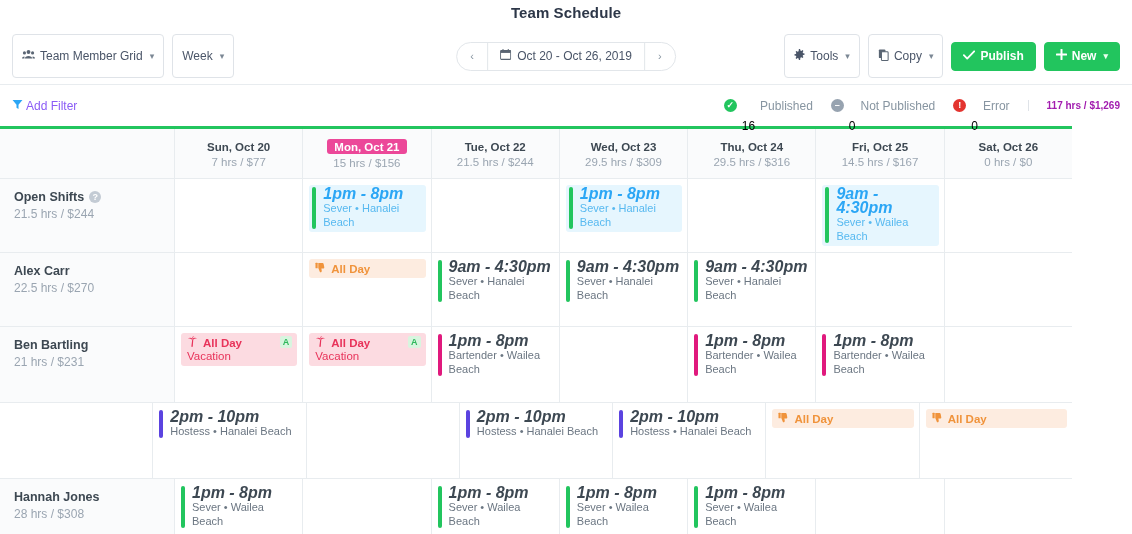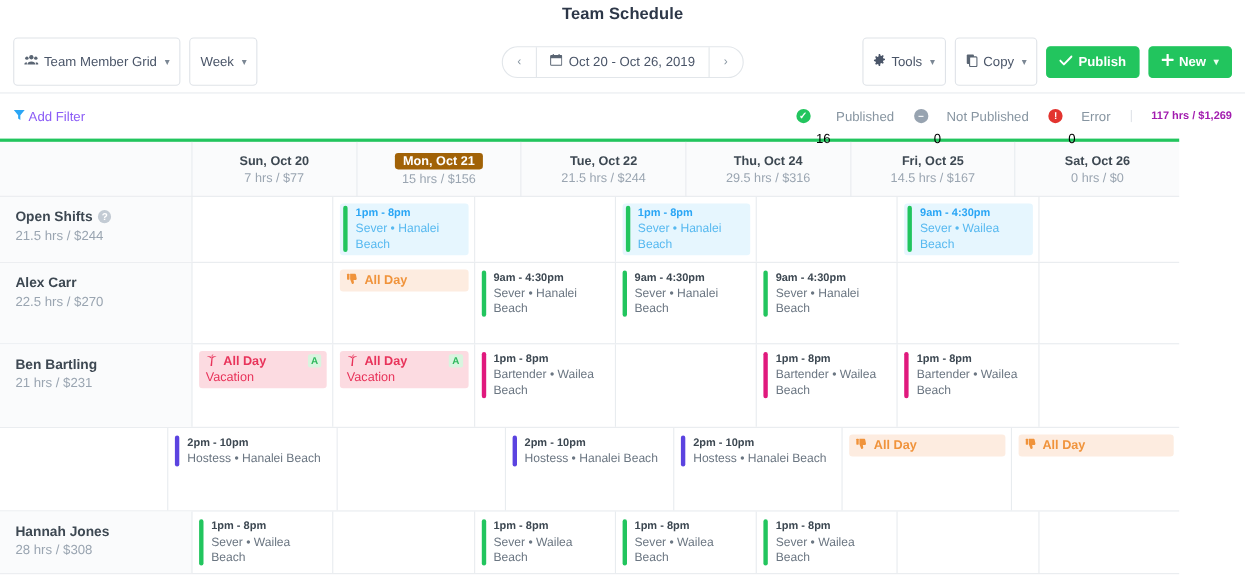--- a/index.html
+++ b/index.html
@@ -76,38 +76,38 @@
   .grid { width:1072px; border-top:3px solid #22c55e; }
   .grow { display:flex; width:100%; }
   .namecol { width:175px; flex:0 0 175px; border-right:1px solid #e8ecef; }
   .daycol { flex:1 1 0; border-right:1px solid #e8ecef; min-width:0; }
   .daycol:last-child { border-right:none; }
 
   .head-row { background:#fafbfc; height:50px; border-bottom:1px solid #e8ecef; }
   .head-row .namecol, .head-row .daycol { height:50px; }
   .dayhead { display:flex; flex-direction:column; align-items:center; justify-content:center; height:100%; gap:3px; }
   .dayname { font-size:11.5px; font-weight:bold; color:#3d4852; }
-  .dayname.today { background:#a16207; color:#fff; padding:1.5px 7px; border-radius:3px; }
+  .dayname.today { background:#ec4899; color:#fff; padding:1.5px 7px; border-radius:3px; }
   .daysum { font-size:11.5px; color:#9aa5b1; }
 
   .body-row { border-bottom:1px solid #e8ecef; }
   .body-row .namecol { padding:11px 12px 6px 14px; background:#fafbfc; }
   .person { font-size:12.5px; font-weight:bold; color:#3d4852; display:flex; align-items:center; gap:5px; }
   .person-sum { font-size:12px; color:#9aa5b1; margin-top:3px; }
   .help-ico {
     width:12px; height:12px; border-radius:50%; background:#c3cbd4; color:#fff;
     font-size:9px; line-height:12px; text-align:center; font-weight:bold; display:inline-block;
   }
   .cell { padding:6px 5px 6px 6px; height:100%; }
 
   
   .shift { display:flex; gap:7px; padding:1px 0 1px 0; }
   .bar { width:4px; border-radius:2px; flex:0 0 4px; }
   .shift-txt { min-width:0; }
-  .shift-time { font-size:10px; font-weight:bold; color:#3d4852; line-height:14px; }
+  .shift-time { font-size:16px; font-weight:bold; color:#3d4852; line-height:14px;font-style:italic; }
   .shift-role { font-size:11px; color:#6b7682; line-height:14px; }
 
   .shift.open { background:#e6f6fe; border-radius:3px; padding:2px 4px 3px 3px; }
   .shift.open .shift-time { color:#2ba6f5; }
   .shift.open .shift-role { color:#57b9f0; }
 
   .allday {
     background:#fdece0; border-radius:3px; padding:3px 6px;
     display:flex; align-items:center; gap:5px;
     font-size:11.5px; color:#f0933b; font-weight:bold;
@@ -258,20 +258,26 @@
           </div>
         </div>
         <div class="daycol">
           <div class="dayhead">
             <div class="dayname">Tue, Oct 22</div>
             <div class="daysum">21.5 hrs / $244</div>
           </div>
         </div>
         <div class="daycol">
           <div class="dayhead">
+            <div class="dayname">Wed, Oct 23</div>
+            <div class="daysum">29.5 hrs / $309</div>
+          </div>
+        </div>
+        <div class="daycol">
+          <div class="dayhead">
             <div class="dayname">Thu, Oct 24</div>
             <div class="daysum">29.5 hrs / $316</div>
           </div>
         </div>
         <div class="daycol">
           <div class="dayhead">
             <div class="dayname">Fri, Oct 25</div>
             <div class="daysum">14.5 hrs / $167</div>
           </div>
         </div>

